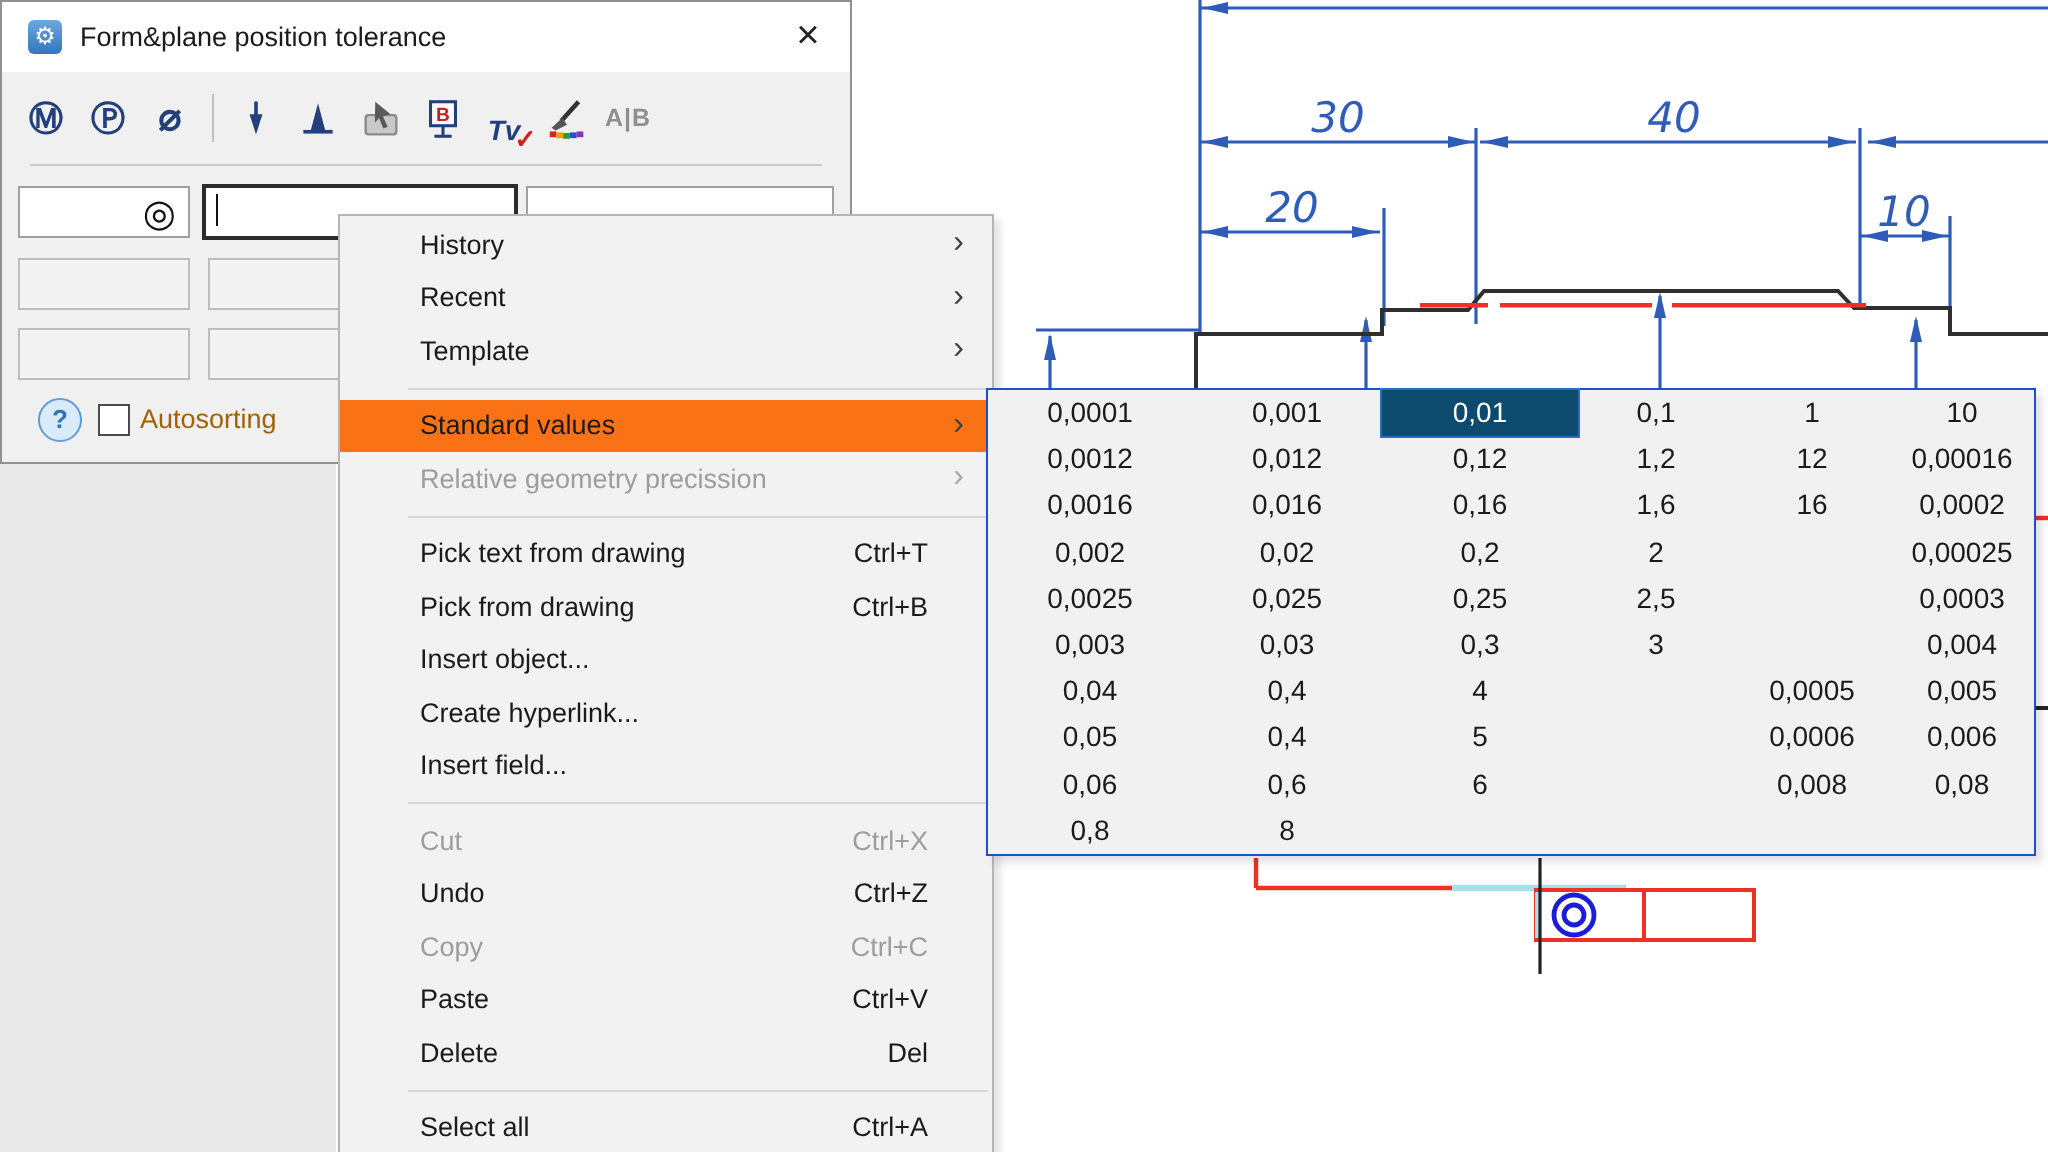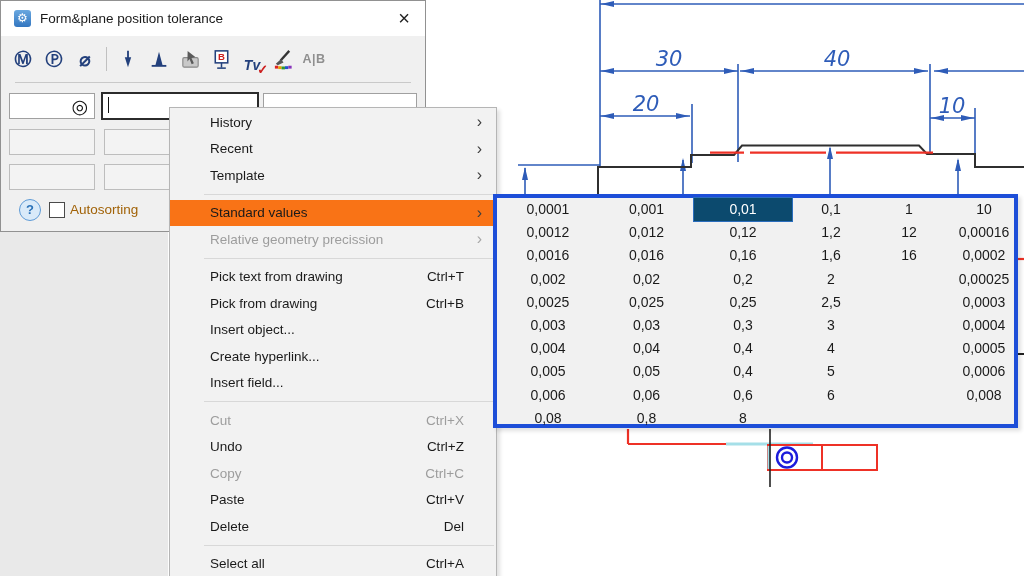--- a/index.html
+++ b/index.html
@@ -57,21 +57,21 @@
   .menu-item.highlighted{background:#f97316;gap:16px;}
   .menu-item.disabled{color:#9d9d9d;}
   .mi-label{white-space:nowrap;}
   .mi-shortcut{margin-left:auto;padding-right:22px;white-space:nowrap;}
   .mi-arrow{margin-left:auto;padding-right:4px;font-size:16px;color:#404040;}
   .menu-item.disabled .mi-arrow{color:#a8a8a8;}
   .menu-sep{height:1px;background:#d8d8d8;margin:5px 2px 5px 34px;}
 
   
   .submenu{position:absolute;left:493px;top:194px;width:525px;height:234px;background:#f1f1f1;
-    border:4px solid #1d4ed8;box-shadow:3px 3px 4px rgba(0,0,0,0.12);z-index:11;
+    border:1px solid #1d4ed8;box-shadow:3px 3px 4px rgba(0,0,0,0.12);z-index:11;
     box-sizing:border-box;display:grid;grid-template-columns:102px 95px 98px 78px 78px 72px;
     grid-auto-rows:23.2px;align-content:start;}
   .sv-cell{font-size:14px;color:#1a1a1a;text-align:center;line-height:23.2px;white-space:nowrap;}
   .sv-cell.selected{background:#0c4a6e;color:#ffffff;outline:1px solid #2a6dbd;}
 </style>
 </head>
 <body>
 
 <svg id="drawing" width="1024" height="576" viewBox="0 0 1024 576">
 
@@ -347,21 +347,20 @@
     <div class="sv-cell">0,025</div>
     <div class="sv-cell">0,25</div>
     <div class="sv-cell">2,5</div>
     <div class="sv-cell"></div>
     <div class="sv-cell">0,0003</div>
     <div class="sv-cell">0,003</div>
     <div class="sv-cell">0,03</div>
     <div class="sv-cell">0,3</div>
     <div class="sv-cell">3</div>
     <div class="sv-cell"></div>
-    <div class="sv-cell">0,0004</div>
     <div class="sv-cell">0,004</div>
     <div class="sv-cell">0,04</div>
     <div class="sv-cell">0,4</div>
     <div class="sv-cell">4</div>
     <div class="sv-cell"></div>
     <div class="sv-cell">0,0005</div>
     <div class="sv-cell">0,005</div>
     <div class="sv-cell">0,05</div>
     <div class="sv-cell">0,4</div>
     <div class="sv-cell">5</div>

